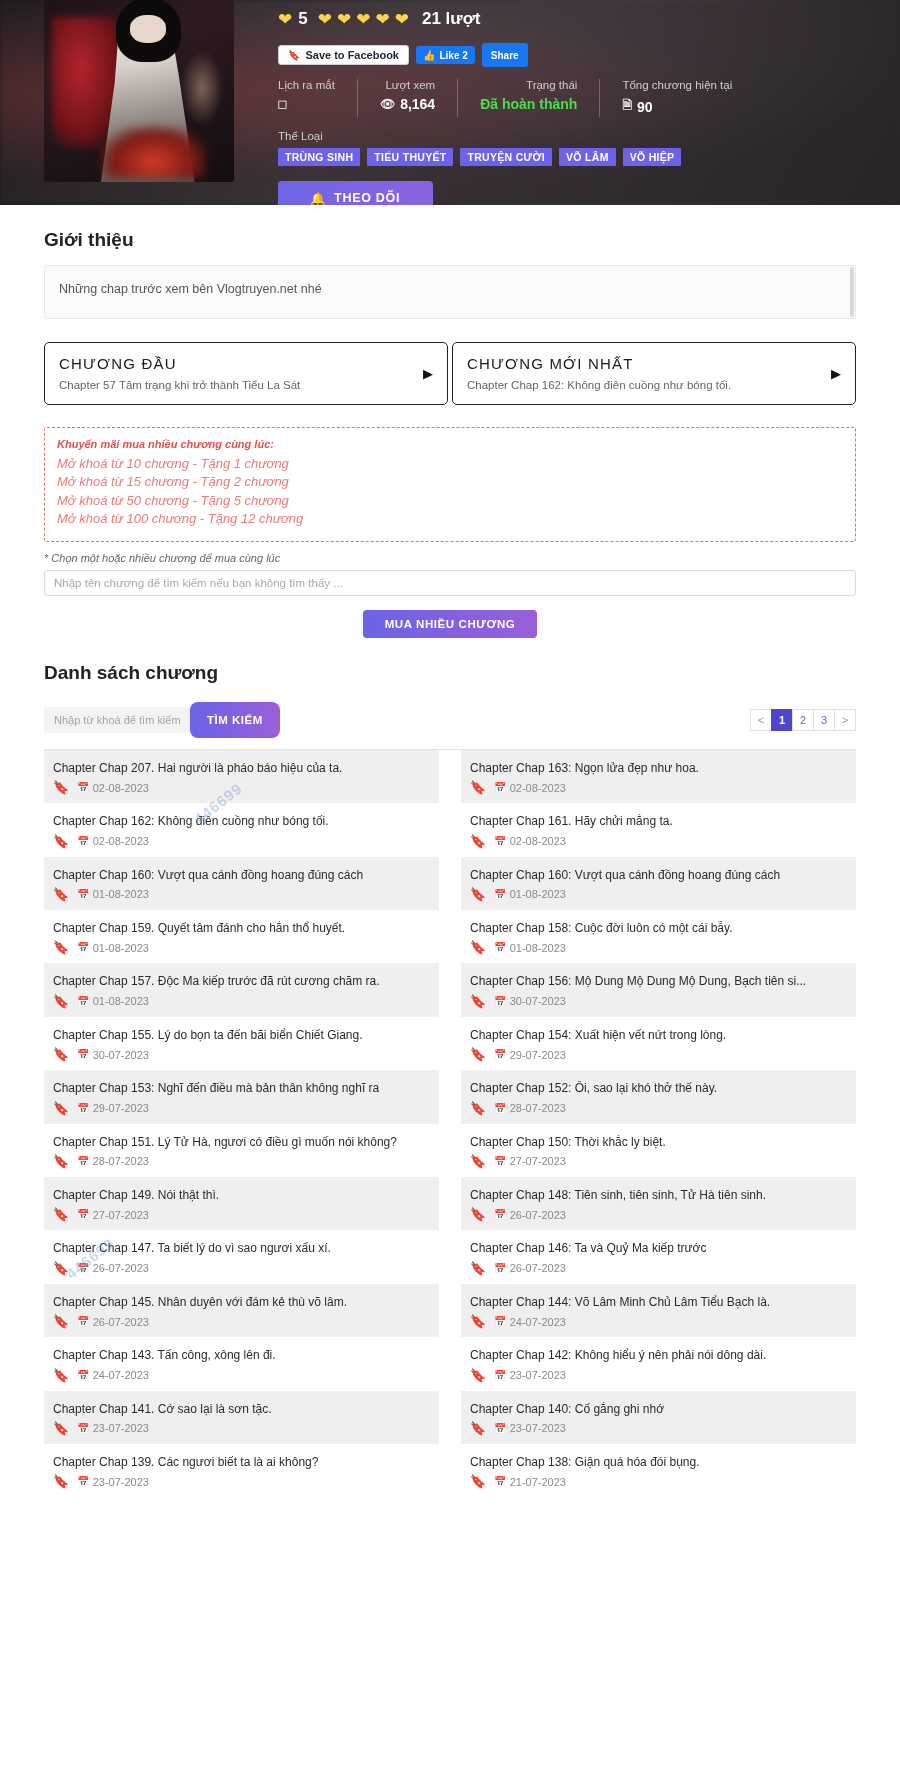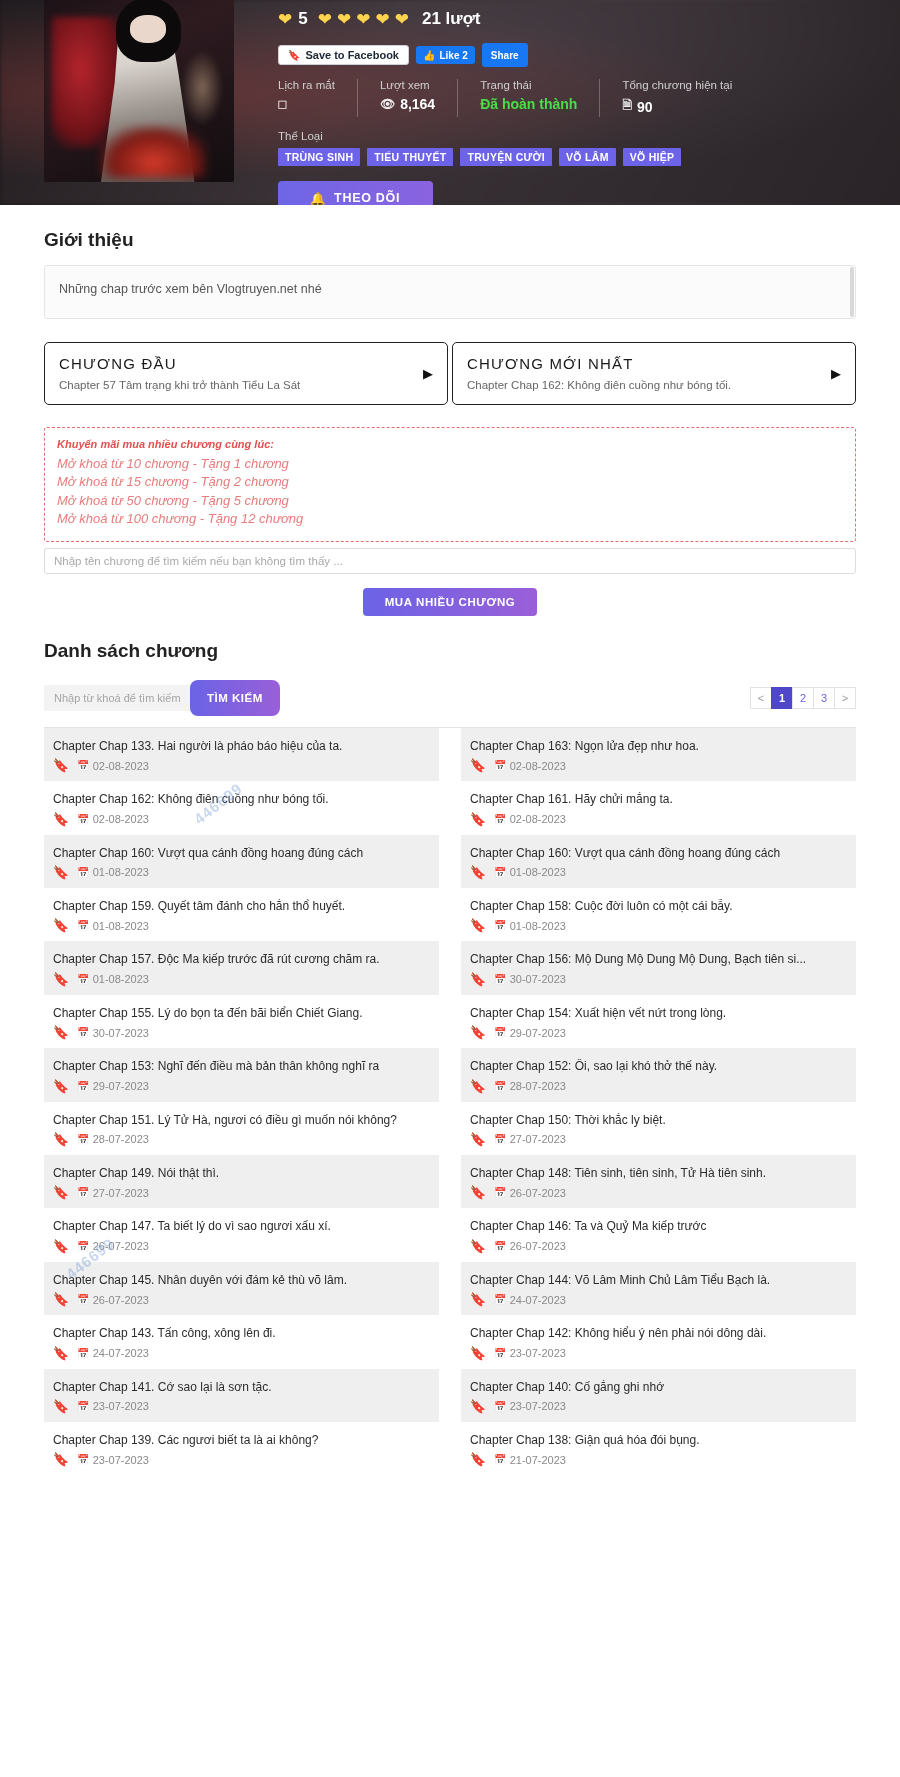--- a/index.html
+++ b/index.html
@@ -82,21 +82,21 @@
   }
   .fb-save .bm { color: #385898; font-size: 10px; }
   .fb-like, .fb-share {
     background: #1877f2; color: #fff; border-radius: 3px; height: 18px;
     display: flex; align-items: center; gap: 4px; padding: 0 7px;
     font-size: 10px; font-weight: 700;
   }
   .fb-share { padding: 12px 9px; }
 
   .meta-row { display: flex; margin-top: 12px; }
-  .meta-col { padding-right: 22px; margin-right: 22px; border-right: 1px solid rgba(255,255,255,.25); }
+  .meta-col { padding-right: 22px; margin-right: 22px; border-right: 1px solid rgba(255,255,255,.25); text-align: right; }
   .meta-col:last-child { border-right: none; }
   .meta-label { font-size: 11.5px; color: #cfcfcf; margin-bottom: 5px; }
   .meta-value { font-size: 14px; font-weight: 700; color: #fff; display: flex; align-items: center; gap: 5px; }
   .meta-value.green { color: #4ade4a; }
   .ic { font-size: 12px; opacity: .92; }
 
   .genre-label { font-size: 11.5px; color: #cfcfcf; margin-top: 13px; margin-bottom: 6px; }
   .genre-row { display: flex; gap: 7px; flex-wrap: wrap; }
   .genre-tag {
     background: #6c63e8; color: #fff; border-radius: 1px;
@@ -327,20 +327,21 @@
   </div>
 
   <div class="promo">
     <div class="p-title">Khuyến mãi mua nhiều chương cùng lúc:</div>
     <div class="p-line">Mở khoá từ 10 chương - Tặng 1 chương</div>
     <div class="p-line">Mở khoá từ 15 chương - Tặng 2 chương</div>
     <div class="p-line">Mở khoá từ 50 chương - Tặng 5 chương</div>
     <div class="p-line">Mở khoá từ 100 chương - Tặng 12 chương</div>
   </div>
 
+  <div class="hint">* Chọn một hoặc nhiều chương để mua cùng lúc</div>
 
   <input class="buy-input" type="text" placeholder="Nhập tên chương để tìm kiếm nếu bạn không tìm thấy ..." style="">
 
   <div class="buy-btn-wrap">
     <button class="buy-btn">MUA NHIỀU CHƯƠNG</button>
   </div>
 
   <div class="sec-title">Danh sách chương</div>
 
   <div class="list-head">
@@ -354,21 +355,21 @@
       <div class="pg">2</div>
       <div class="pg">3</div>
       <div class="pg nav">&gt;</div>
     </div>
   </div>
 
   <div class="divider"></div>
 
   <div class="chap-grid" id="chap-grid">
       <div class="chap alt">
-        <div class="ct">Chapter Chap 133. Hai người là pháo báo hiệu của ta.</div>
+        <div class="ct">Chapter Chap 207. Hai người là pháo báo hiệu của ta.</div>
         <div class="cm">
           <span class="bookmark">🔖</span>
           <span class="cdate">
             <span class="cal">📅</span>
             <span>02-08-2023</span>
           </span>
         </div>
       </div>
       <div class="chap alt">
         <div class="ct">Chapter Chap 163: Ngọn lửa đẹp như hoa.</div>

